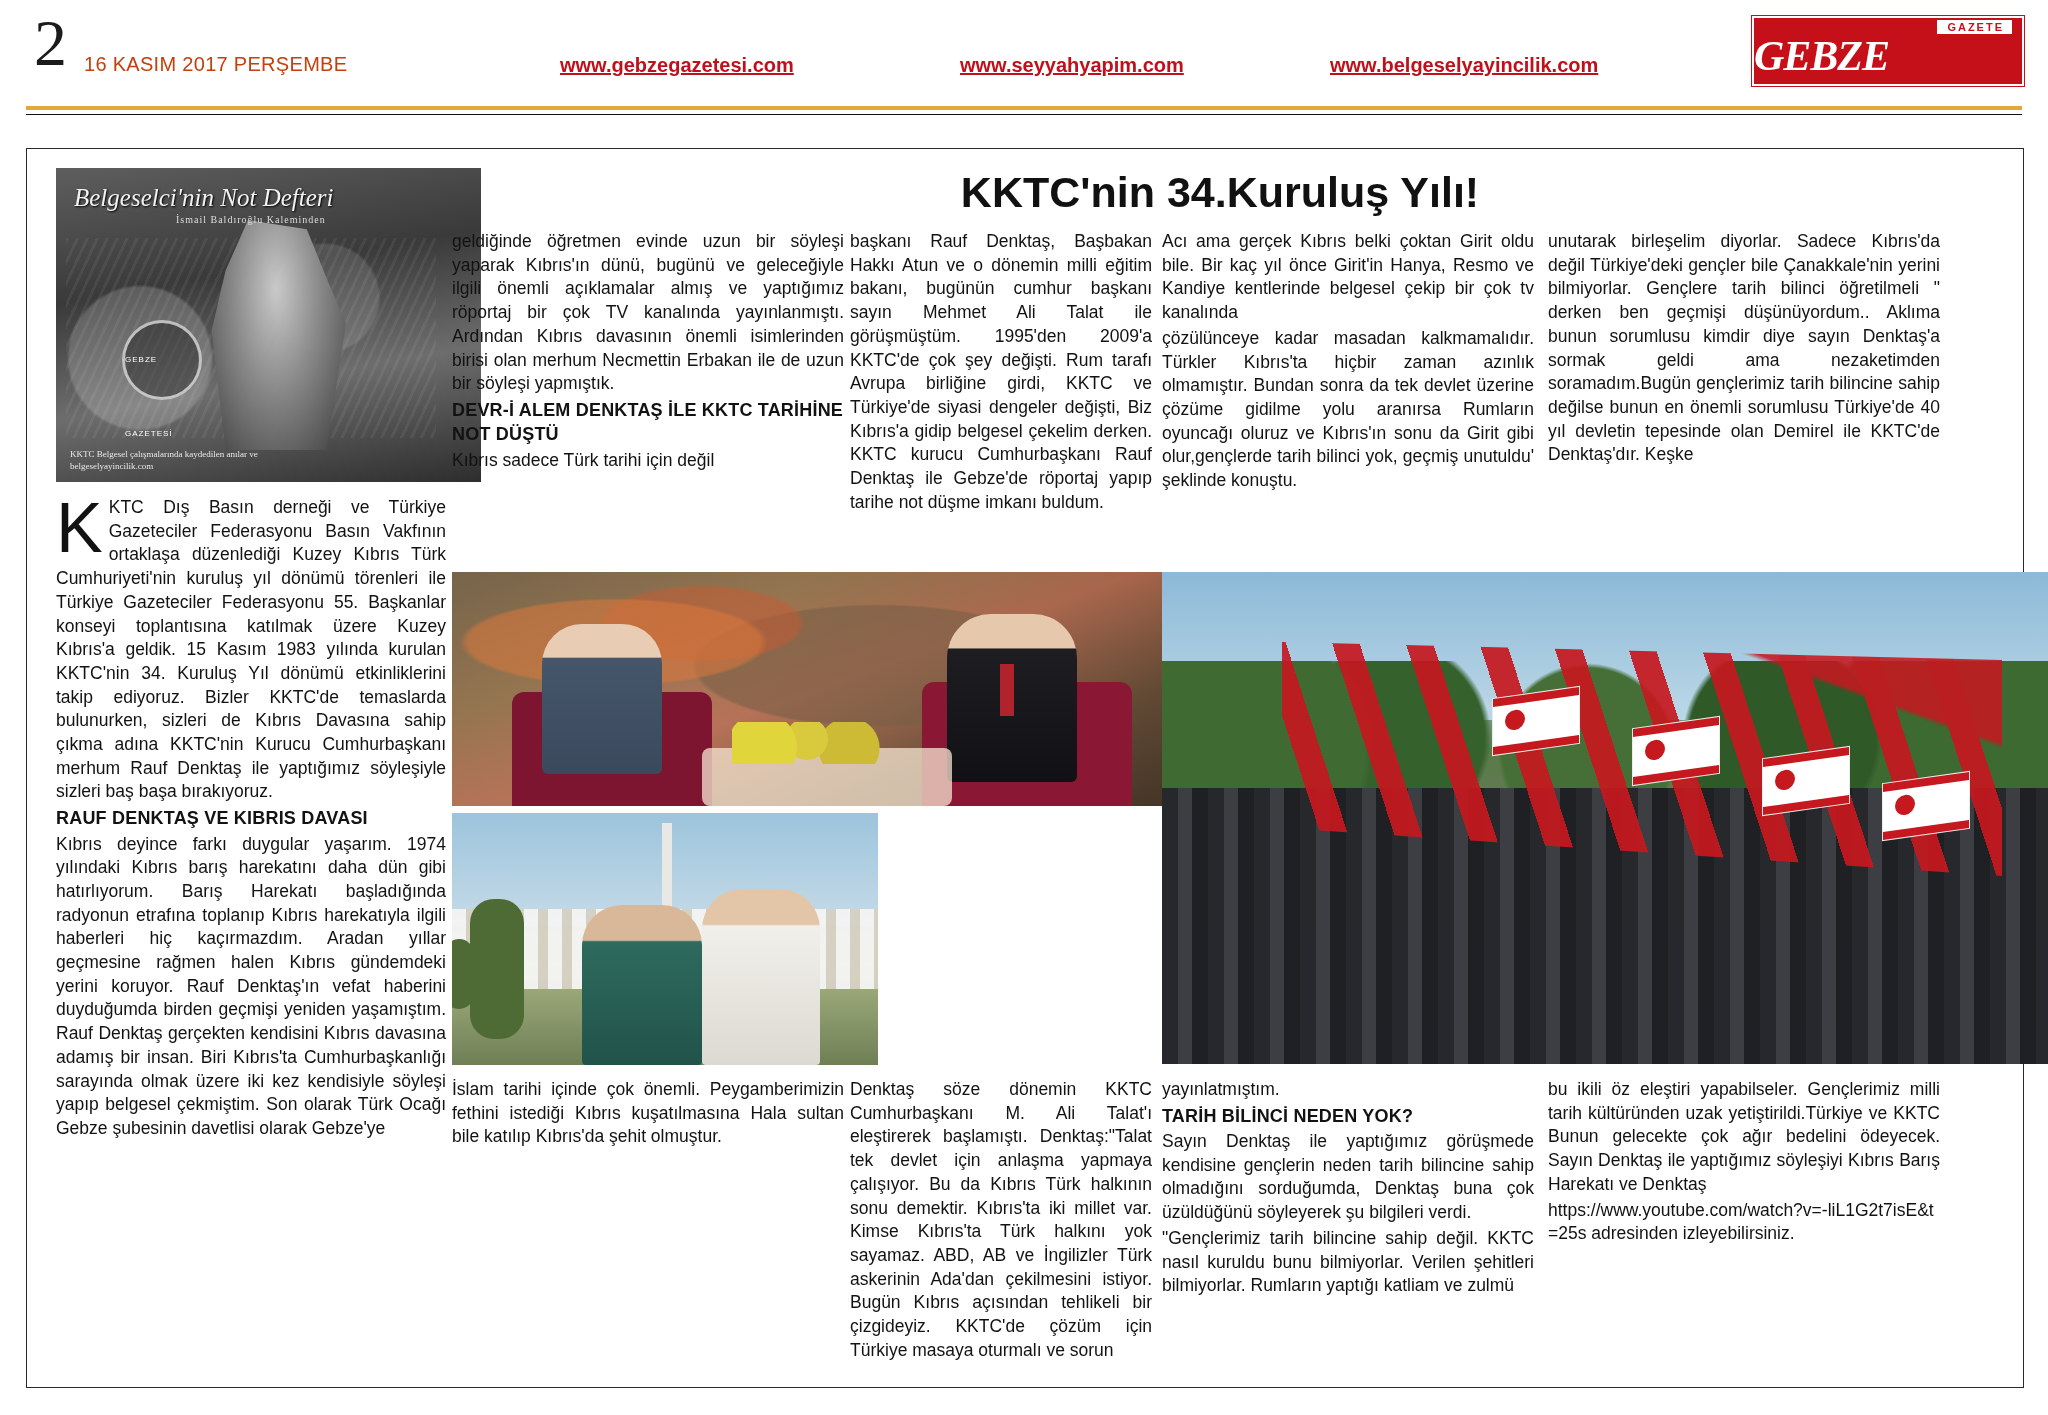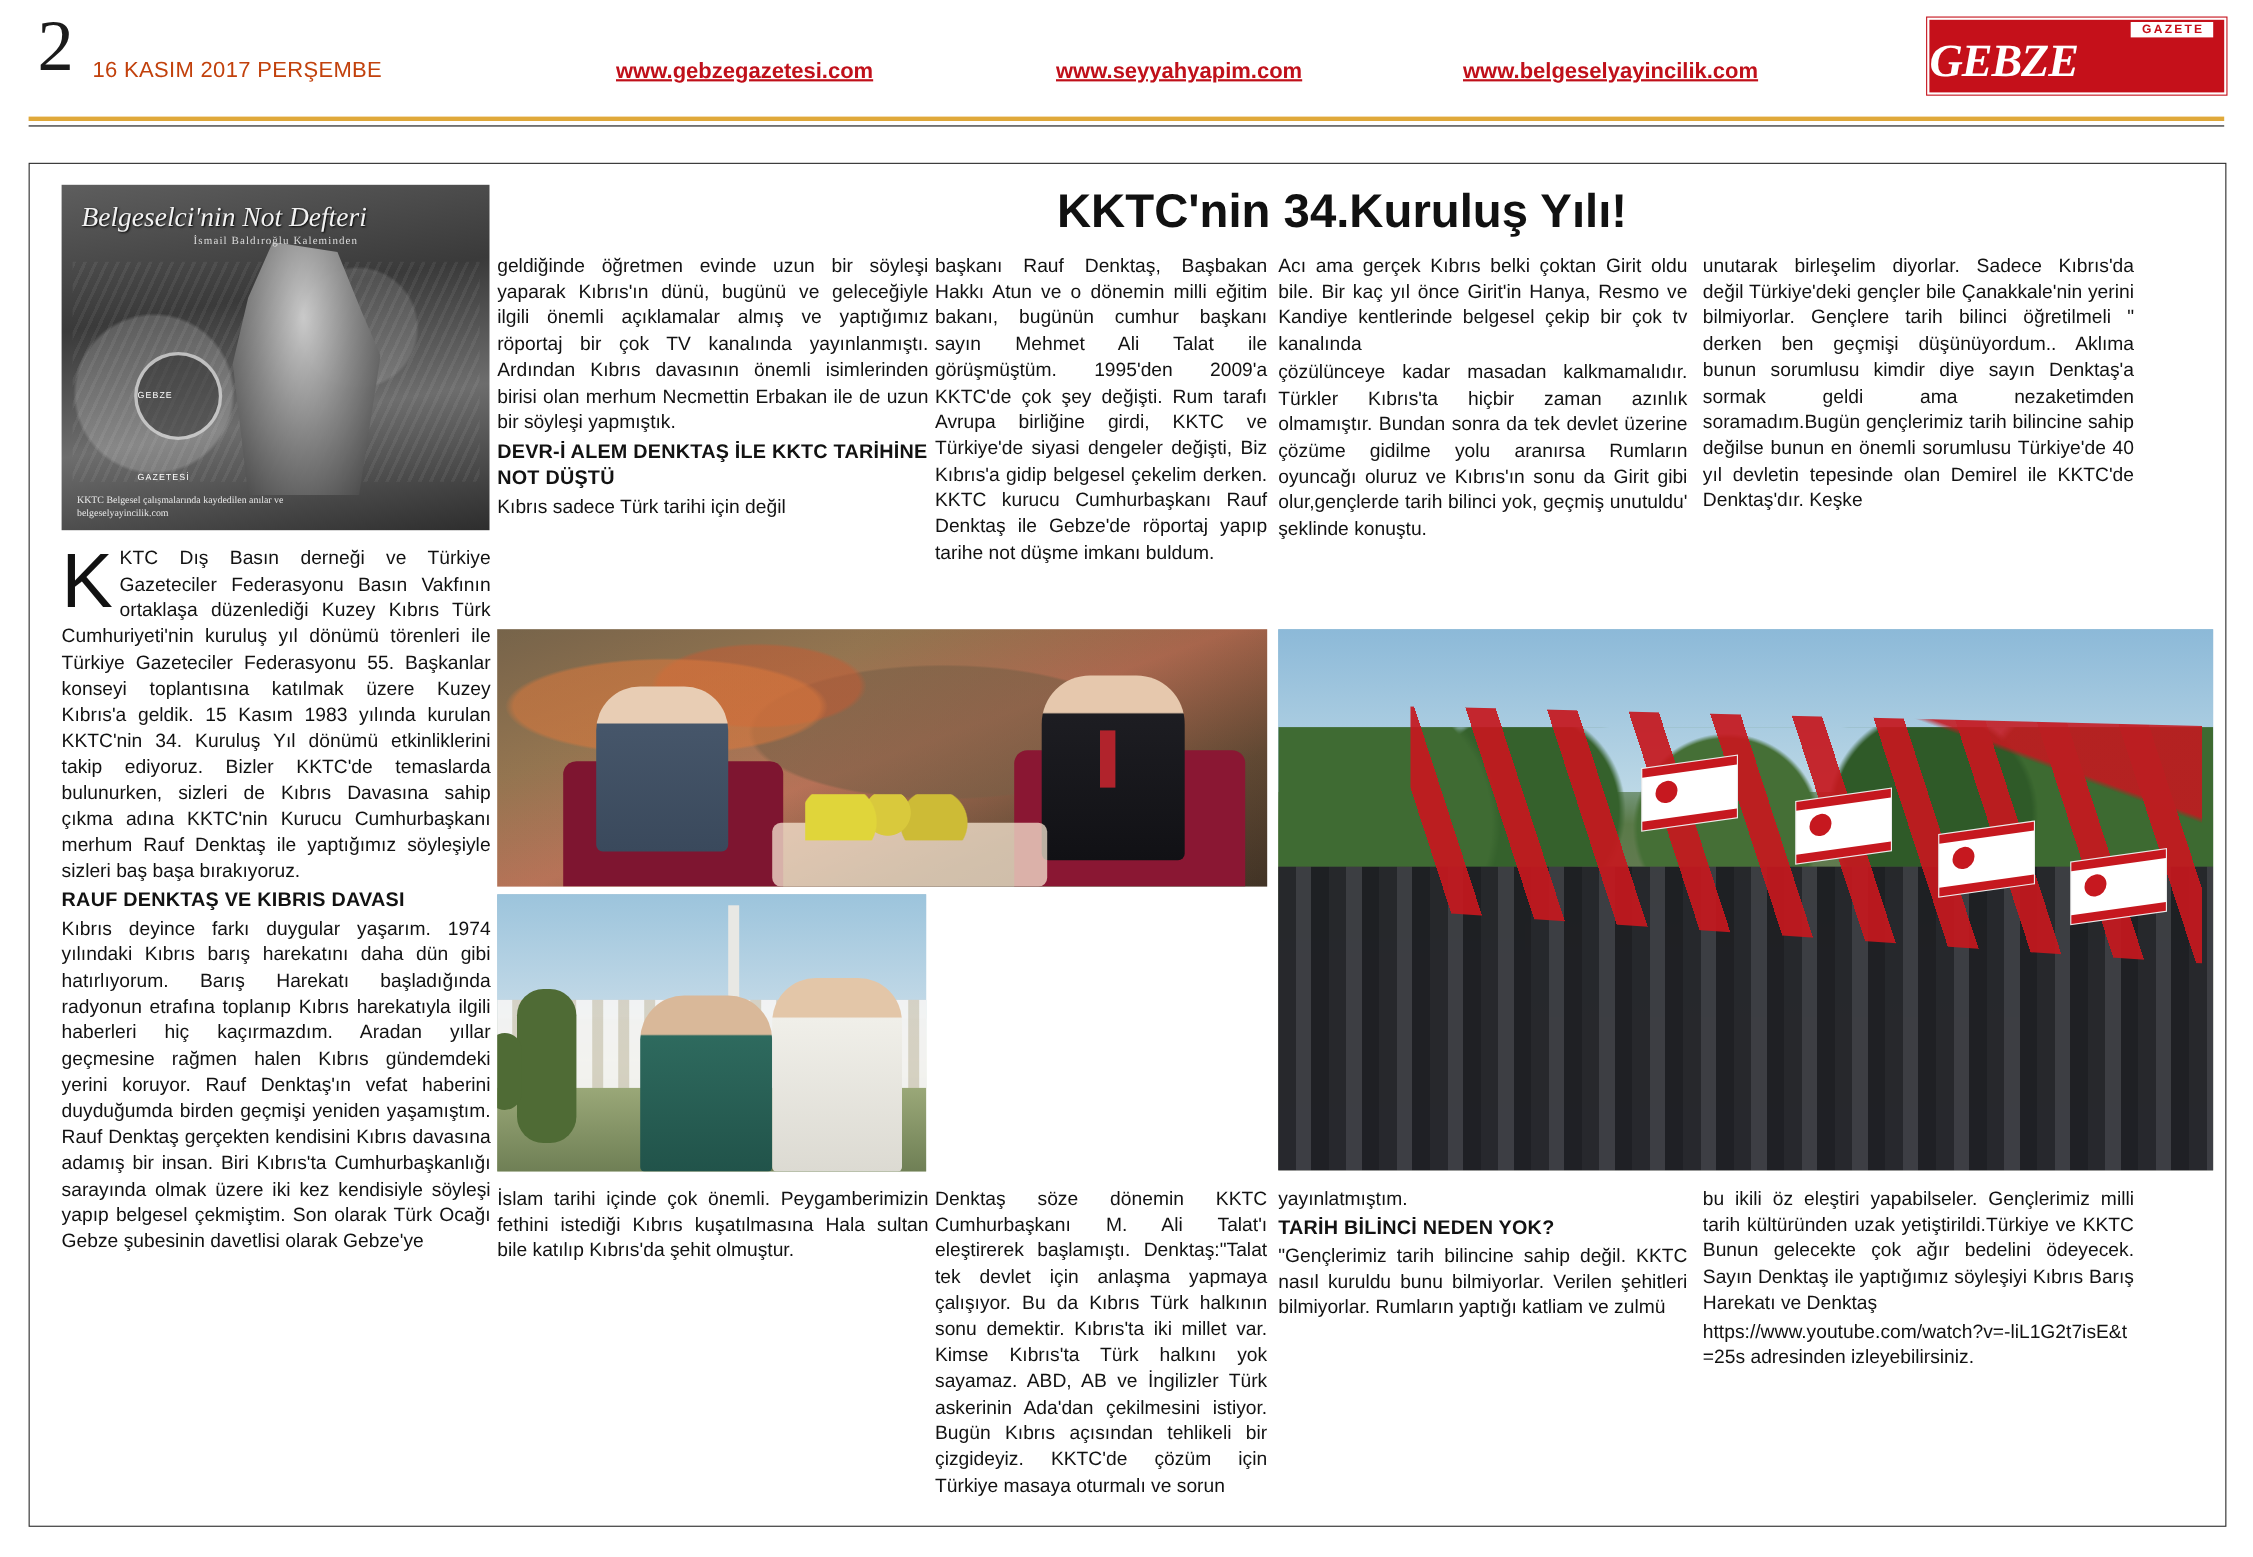--- a/index.html
+++ b/index.html
@@ -124,20 +124,21 @@
     font-weight: 700;
     font-family: "Liberation Sans", sans-serif;
     color: #111;
   }
 
   
   .photo {
     position: absolute;
     overflow: hidden;
     background: #999;
+    padding-left: 36px;
   }
   .photo-notebook {
     left: 56px; top: 168px;
     width: 389px; height: 314px;
     background: linear-gradient(170deg, #5e5e5e 0%, #3a3a3a 35%, #6d6d6d 65%, #2d2d2d 100%);
   }
   .nb-title {
     position: absolute;
     left: 18px; top: 16px;
     color: #f2f2f2;
@@ -451,20 +452,21 @@
     <p>Denktaş söze  dönemin KKTC Cumhurbaşkanı M. Ali Talat'ı  eleştirerek başlamıştı. Denktaş:"Talat tek devlet için anlaşma yapmaya çalışıyor. Bu da Kıbrıs Türk halkının sonu demektir. Kıbrıs'ta iki millet var. Kimse Kıbrıs'ta Türk halkını yok sayamaz. ABD, AB ve İngilizler Türk askerinin Ada'dan çekilmesini istiyor. Bugün Kıbrıs açısından tehlikeli bir çizgideyiz. KKTC'de çözüm için Türkiye masaya oturmalı ve sorun</p>
   </div>
 
   <div class="col c4">
     <p>Acı ama gerçek Kıbrıs belki çoktan Girit oldu bile. Bir kaç yıl önce Girit'in Hanya, Resmo ve Kandiye kentlerinde belgesel çekip  bir çok tv kanalında</p>
     <p>çözülünceye kadar masadan kalkmamalıdır. Türkler Kıbrıs'ta hiçbir zaman azınlık olmamıştır. Bundan sonra da tek devlet üzerine çözüme gidilme yolu aranırsa Rumların oyuncağı oluruz ve Kıbrıs'ın sonu da Girit gibi olur,gençlerde tarih bilinci yok, geçmiş unutuldu' şeklinde konuştu.</p>
   </div>
   <div class="col c4b">
     <p>yayınlatmıştım.</p>
     <p class="sub">TARİH BİLİNCİ NEDEN YOK?</p>
+    <p>Sayın Denktaş ile  yaptığımız görüşmede  kendisine gençlerin neden tarih bilincine sahip olmadığını sorduğumda, Denktaş buna çok üzüldüğünü söyleyerek şu bilgileri verdi.</p>
     <p>"Gençlerimiz tarih bilincine sahip değil. KKTC nasıl kuruldu bunu bilmiyorlar. Verilen şehitleri bilmiyorlar. Rumların yaptığı   katliam  ve zulmü</p>
   </div>
 
   <div class="col c5">
     <p>unutarak  birleşelim diyorlar. Sadece Kıbrıs'da değil  Türkiye'deki gençler bile  Çanakkale'nin  yerini bilmiyorlar. Gençlere tarih bilinci öğretilmeli " derken  ben geçmişi düşünüyordum.. Aklıma bunun  sorumlusu kimdir  diye sayın Denktaş'a  sormak  geldi ama nezaketimden soramadım.Bugün gençlerimiz tarih bilincine  sahip değilse bunun  en önemli sorumlusu  Türkiye'de  40 yıl devletin tepesinde olan Demirel ile KKTC'de  Denktaş'dır. Keşke</p>
   </div>
   <div class="col c5b">
     <p>bu ikili  öz eleştiri yapabilseler. Gençlerimiz milli  tarih kültüründen uzak yetiştirildi.Türkiye ve KKTC Bunun gelecekte çok ağır bedelini ödeyecek. Sayın Denktaş ile yaptığımız söyleşiyi Kıbrıs Barış Harekatı ve Denktaş</p>
     <p class="link-text">https://www.youtube.com/watch?v=-liL1G2t7isE&amp;t=25s adresinden izleyebilirsiniz.</p>
   </div>

